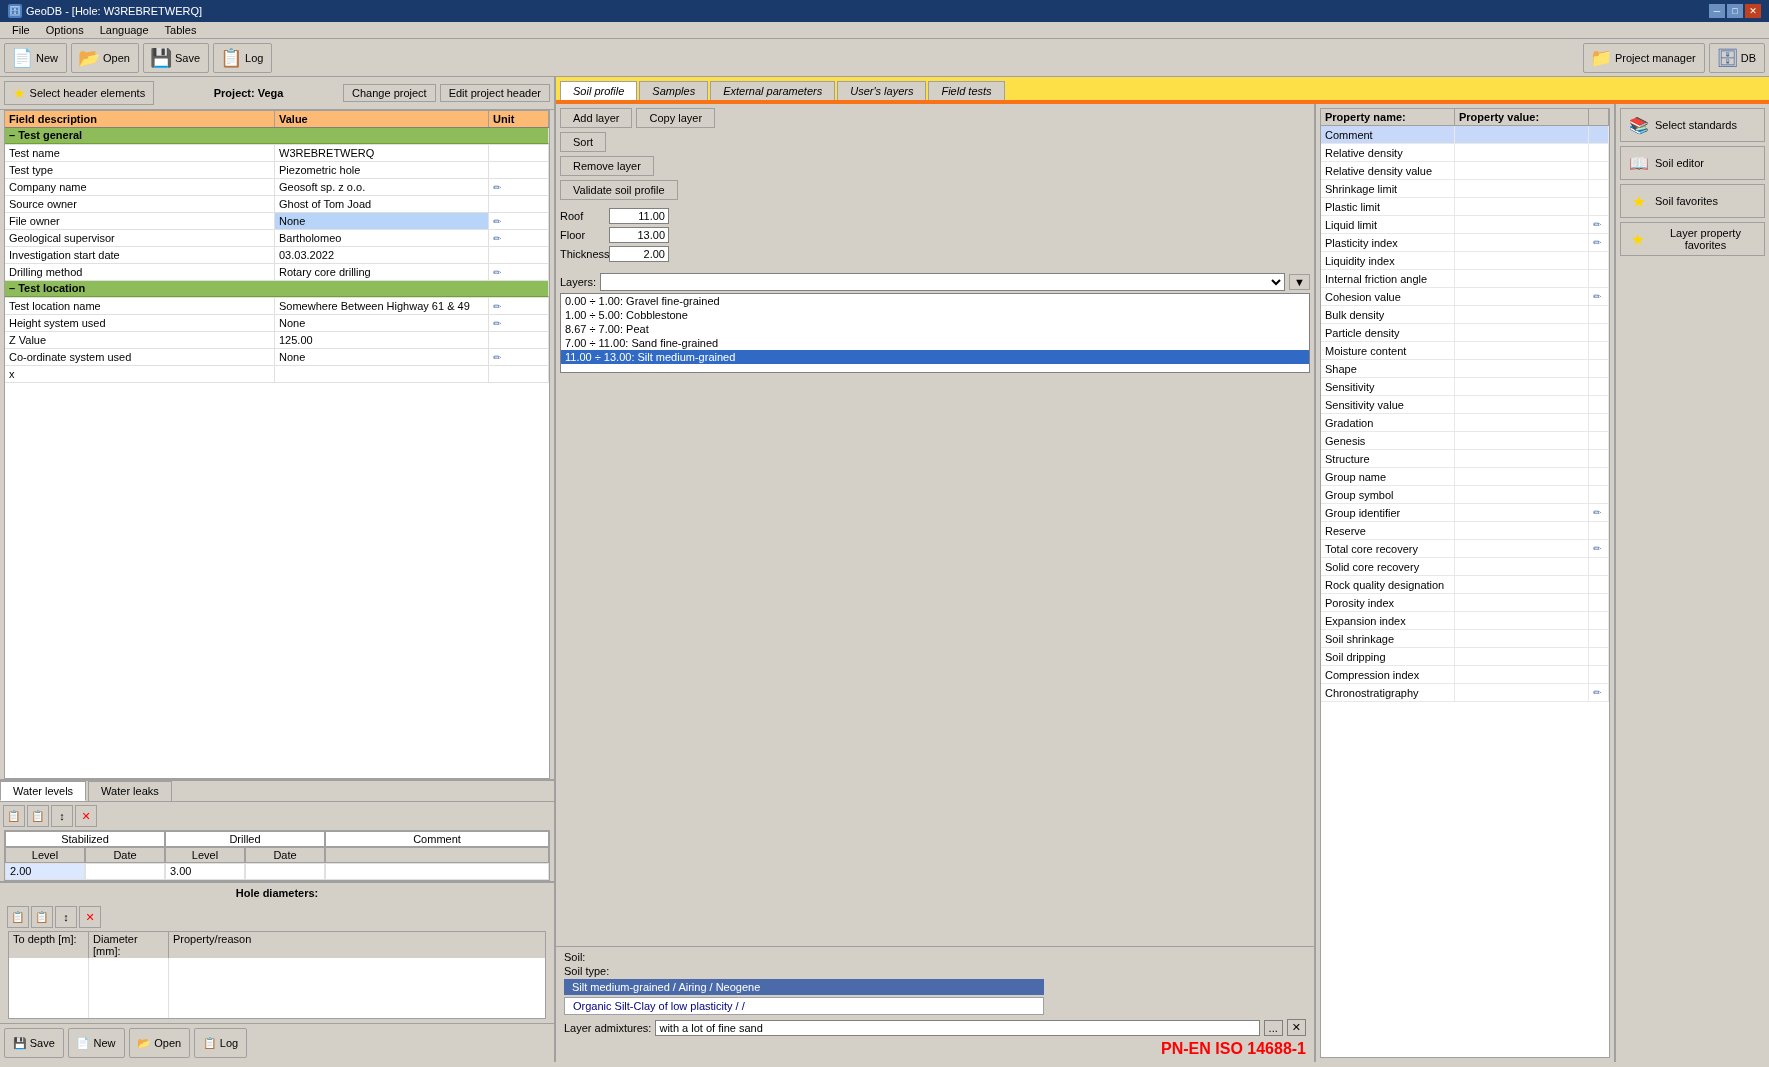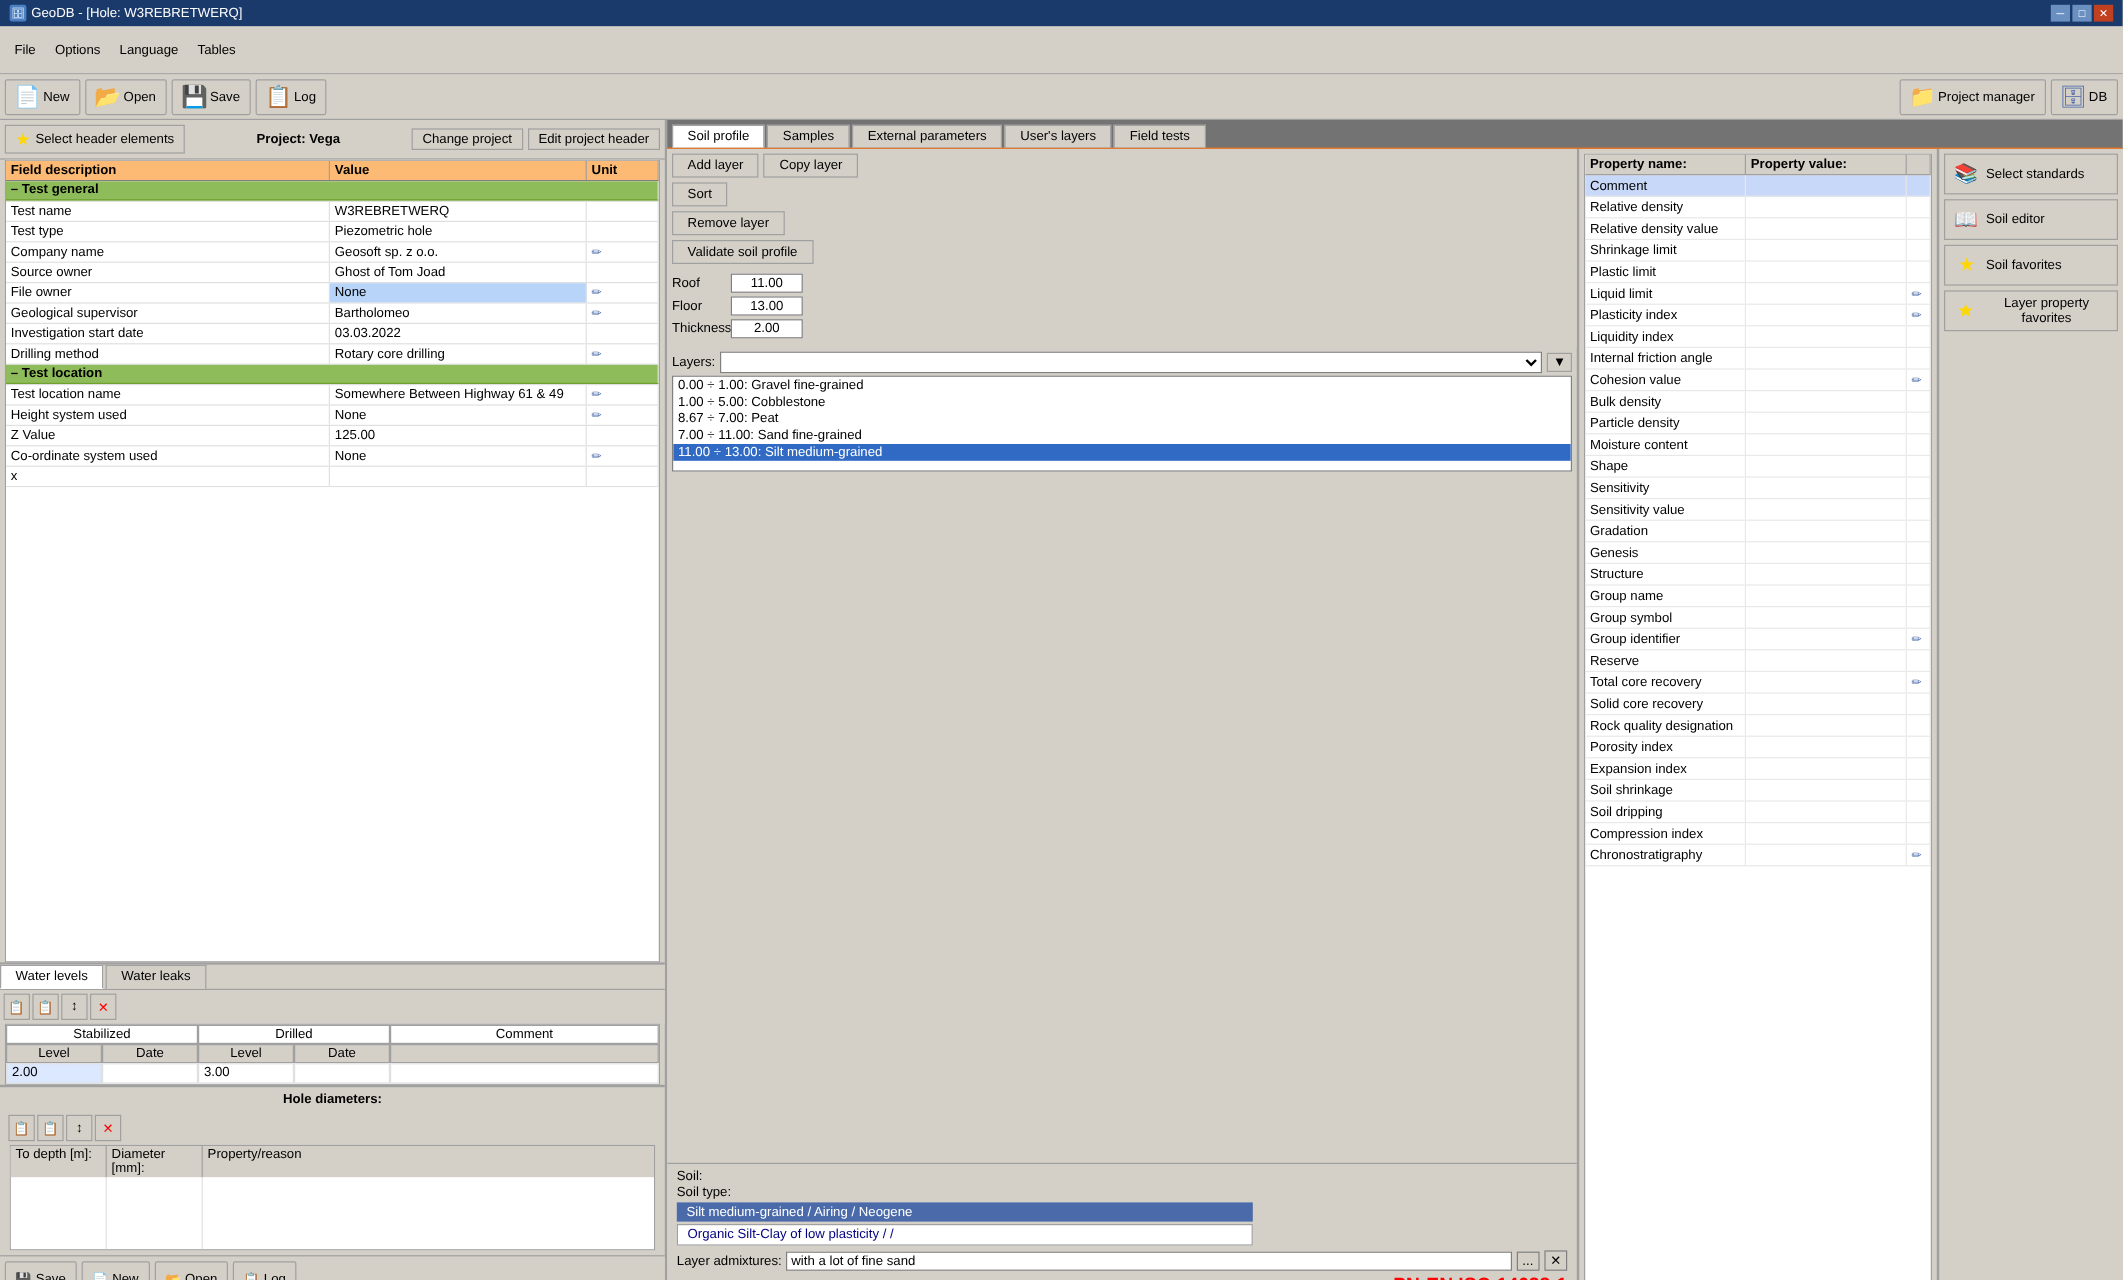--- a/index.html
+++ b/index.html
@@ -6,21 +6,21 @@
     body { background: #d4d0c8; width: 1769px; height: 1067px; overflow: hidden; }
 
     
     .title-bar { background: #1a3a6b; color: white; height: 22px; display: flex; align-items: center; justify-content: space-between; padding: 0 8px; }
     .title-bar-left { display: flex; align-items: center; gap: 4px; }
     .title-bar-icon { width: 14px; height: 14px; background: #4a7fc1; border-radius: 2px; font-size: 9px; display: flex; align-items: center; justify-content: center; color: white; }
     .title-bar-controls { display: flex; gap: 2px; }
     .tb-btn { width: 16px; height: 14px; background: #6a8fc1; border: none; color: white; cursor: pointer; font-size: 9px; display: flex; align-items: center; justify-content: center; }
 
     
-    .menu-bar { background: #d4d0c8; height: 40px; display: flex; align-items: center; padding: 0 4px; border-bottom: 1px solid #a0a0a0; }
+    .menu-bar { background: #d4d0c8; height: 17px; display: flex; align-items: center; padding: 0 4px; border-bottom: 1px solid #a0a0a0; }
     .menu-bar span { padding: 2px 8px; cursor: pointer; font-size: 11px; }
 
     
     .toolbar { background: #d4d0c8; height: 38px; display: flex; align-items: center; padding: 2px 4px; gap: 4px; border-bottom: 1px solid #a0a0a0; }
     .toolbar-btn { display: flex; align-items: center; gap: 3px; background: #d4d0c8; border: 1px solid #a0a0a0; padding: 3px 8px; cursor: pointer; height: 30px; border-radius: 2px; }
     .toolbar-btn-icon { width: 20px; height: 20px; display: flex; align-items: center; justify-content: center; }
     .toolbar-right { margin-left: auto; display: flex; gap: 4px; }
 
     
     .main-container { display: flex; height: calc(1067px - 82px); }
@@ -64,38 +64,38 @@
     .hole-title { font-weight: bold; text-align: center; margin-bottom: 4px; }
     .hole-toolbar { display: flex; gap: 2px; padding: 3px; background: #d4d0c8; }
 
     
     .bottom-toolbar { display: flex; gap: 4px; padding: 4px; background: #d4d0c8; border-top: 1px solid #a0a0a0; margin-top: auto; }
 
     
     .right-panel { flex: 1; display: flex; flex-direction: column; background: #d4d0c8; }
 
     
-    .soil-tabs { display: flex; background: #737373; padding: 4px 4px 0 4px; border-bottom: 1px solid #f97316; }
+    .soil-tabs { display: flex; background: #fde047; padding: 4px 4px 0 4px; border-bottom: 4px solid #f97316; font-style: italic; }
     .soil-tab { padding: 3px 12px; cursor: pointer; border: 1px solid #a0a0a0; border-bottom: none; background: #d4d0c8; margin-right: 2px; }
     .soil-tab.active { background: white; }
 
     
     .soil-content { display: flex; flex: 1; overflow: hidden; }
     .soil-left { width: 760px; border-right: 2px solid #a0a0a0; display: flex; flex-direction: column; }
     .soil-middle { flex: 1; display: flex; flex-direction: column; }
 
     
     .layer-controls { display: flex; gap: 4px; padding: 4px; background: #d4d0c8; }
     .layer-btn { background: #d4d0c8; border: 1px solid #a0a0a0; padding: 3px 12px; cursor: pointer; }
 
     
     .position-section { padding: 4px; background: #d4d0c8; }
     .pos-row { display: flex; align-items: center; gap: 4px; margin-bottom: 3px; }
     .pos-label { width: 45px; font-size: 11px; }
-    .pos-input { width: 60px; border: 1px solid #808080; padding: 1px 3px; text-align: center; background: white; }
+    .pos-input { width: 60px; border: 1px solid #808080; padding: 1px 3px; text-align: right; background: white; }
     .dropdown-btn { background: #d4d0c8; border: 1px solid #a0a0a0; padding: 1px 4px; cursor: pointer; }
 
     
     .layers-section { padding: 4px; flex: 1; overflow: hidden; }
     .layers-list-header { display: flex; align-items: center; gap: 4px; margin-bottom: 2px; }
     .layers-dropdown { flex: 1; background: white; border: 1px solid #808080; padding: 1px 3px; }
     .layers-list { border: 1px solid #808080; background: white; height: 80px; overflow-y: auto; }
     .layer-item { padding: 1px 4px; cursor: pointer; font-size: 11px; }
     .layer-item.selected { background: #316ac5; color: white; }
 

